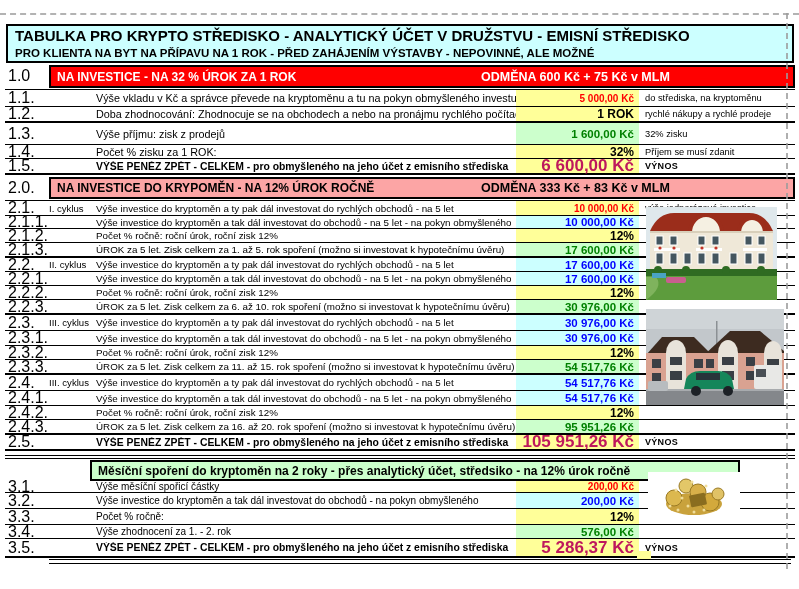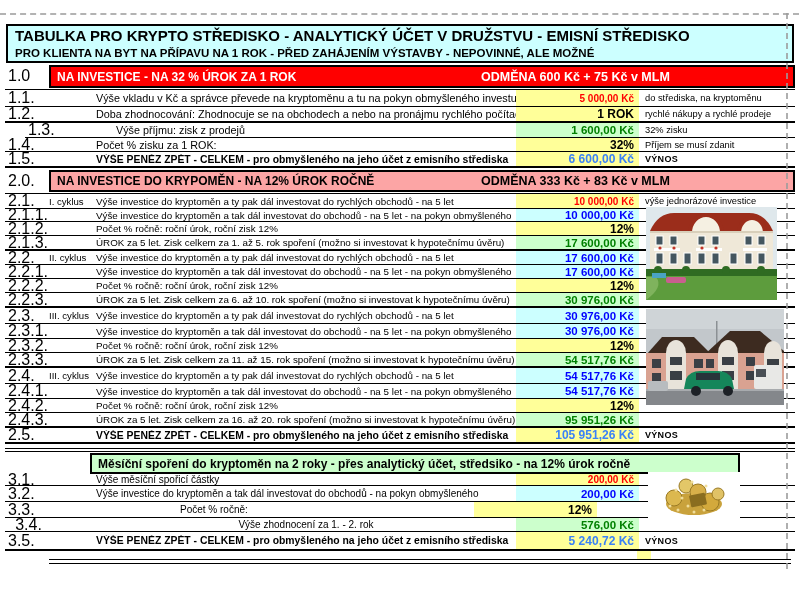--- a/index.html
+++ b/index.html
@@ -18,21 +18,21 @@
   .row.nob{border-bottom:none;}
   .num{width:44px;flex:none;font-size:16px;padding-left:3px;box-sizing:border-box;}
   .cyc{width:41px;flex:none;font-size:9.6px;white-space:nowrap;}
   .desc{flex:1;min-width:0;font-size:9.8px;white-space:nowrap;overflow:hidden;padding-left:6px;}
   .s1 .desc{font-size:10.8px;}
   .s3 .desc{font-size:10px;}
   .d-b{font-weight:bold;font-size:10.4px !important;}
   .val{width:123px;flex:none;align-self:stretch;display:flex;align-items:center;justify-content:flex-end;
        font-weight:bold;padding-right:5px;box-sizing:border-box;white-space:nowrap;}
   .v-yr {background:#FFFF99;color:#FF0000;font-size:10px;}
-  .v-yrl{background:#FFFF99;color:#3b82f6;font-size:12px;padding-left:14px;}
+  .v-yrl{background:#FFFF99;color:#be185d;font-size:17px;padding-left:14px;}
   .v-yk {background:#FFFF99;color:#000000;font-size:12px;}
   .v-gg {background:#CCFFCC;color:#008000;font-size:11.5px;}
   .v-bb {background:#CCFFFF;color:#0000FF;font-size:11.5px;}
   .note{width:150px;flex:none;font-size:9.3px;padding-left:6px;white-space:nowrap;overflow:hidden;}
   .n-b{font-weight:bold;font-size:9px;letter-spacing:.3px;}
   .banner{flex:1;align-self:stretch;position:relative;display:flex;align-items:center;
           border:2px solid #000;margin:2px 0 1px 0;box-sizing:border-box;}
   .banner.red{background:#FF0000;color:#fff;}
   .banner.green{background:#fca5a5;color:#000;}
   .b-left{font-weight:bold;font-size:12px;padding-left:6px;white-space:nowrap;}
@@ -78,21 +78,21 @@
         <div class="val v-yr">5 000,00 Kč</div>
         <div class="note">do střediska, na kryptoměnu</div>
       </div>
       <div class="row k-row s1 sep" style="height: 16px;">
         <div class="num">1.2.</div>
         <div class="cyc"></div>
         <div class="desc">Doba zhodnocování: Zhodnocuje se na obchodech a nebo na pronájmu rychlého počítače</div>
         <div class="val v-yk">1 ROK</div>
         <div class="note">rychlé nákupy a rychlé prodeje</div>
       </div>
-      <div class="row k-row s1" style="height: 15px; margin-left: 20px;">
+      <div class="row k-row s1" style="height: 22px;">
         <div class="num">1.3.</div>
         <div class="cyc"></div>
         <div class="desc">Výše příjmu: zisk z prodejů</div>
         <div class="val v-gg">1 600,00 Kč</div>
         <div class="note">32% zisku</div>
       </div>
       <div class="row k-row s1" style="height: 14px;">
         <div class="num">1.4.</div>
         <div class="cyc"></div>
         <div class="desc">Počet % zisku za 1 ROK:</div>
@@ -246,39 +246,39 @@
         <div class="val v-yr">200,00 Kč</div>
         <div class="note"></div>
       </div>
       <div class="row k-row s3" style="height: 16px;">
         <div class="num">3.2.</div>
         <div class="cyc"></div>
         <div class="desc">Výše investice do kryptoměn a tak dál investovat do obchodů - na pokyn obmyšleného</div>
         <div class="val v-bb">200,00 Kč</div>
         <div class="note"></div>
       </div>
-      <div class="row k-row s3" style="height: 16px; gap: 42px;">
+      <div class="row k-row s3" style="height: 16px;">
         <div class="num">3.3.</div>
         <div class="cyc"></div>
         <div class="desc">Počet % ročně:</div>
         <div class="val v-yk">12%</div>
         <div class="note"></div>
       </div>
-      <div class="row k-row s3" style="height: 14px; text-align: center;">
+      <div class="row k-row s3" style="height: 14px;">
         <div class="num">3.4.</div>
         <div class="cyc"></div>
         <div class="desc">Výše zhodnocení za 1. - 2.  rok</div>
         <div class="val v-gg">576,00 Kč</div>
         <div class="note"></div>
       </div>
       <div class="row k-row s3 sep" style="height: 19px;">
         <div class="num">3.5.</div>
         <div class="cyc"></div>
         <div class="desc d-b">VÝŠE PENĚZ ZPĚT - CELKEM  - pro obmyšleného na jeho účet z emisního střediska</div>
-        <div class="val v-yrl">5 240,72 Kč</div>
+        <div class="val v-yrl">5 286,37 Kč</div>
         <div class="note n-b">VÝNOS</div>
       </div>
     </div>
 
   <svg class="img" id="img-render" width="131" height="93" viewBox="0 0 131 93">
     <rect width="131" height="93" fill="#dfe8ec"></rect>
     <path d="M4,24 Q12,6 28,6 L103,6 Q119,6 127,24 Z" fill="#9b2d1b"></path>
     <path d="M44,26 a16,18 0 0 1 32,0 Z" fill="#f5f0e2" stroke="#9b2d1b" stroke-width="4"></path>
     <path d="M93,26 a13,15 0 0 1 26,0 Z" fill="#f5f0e2" stroke="#9b2d1b" stroke-width="4"></path>
     <rect x="4" y="24" width="123" height="44" fill="#efe8d8"></rect>

